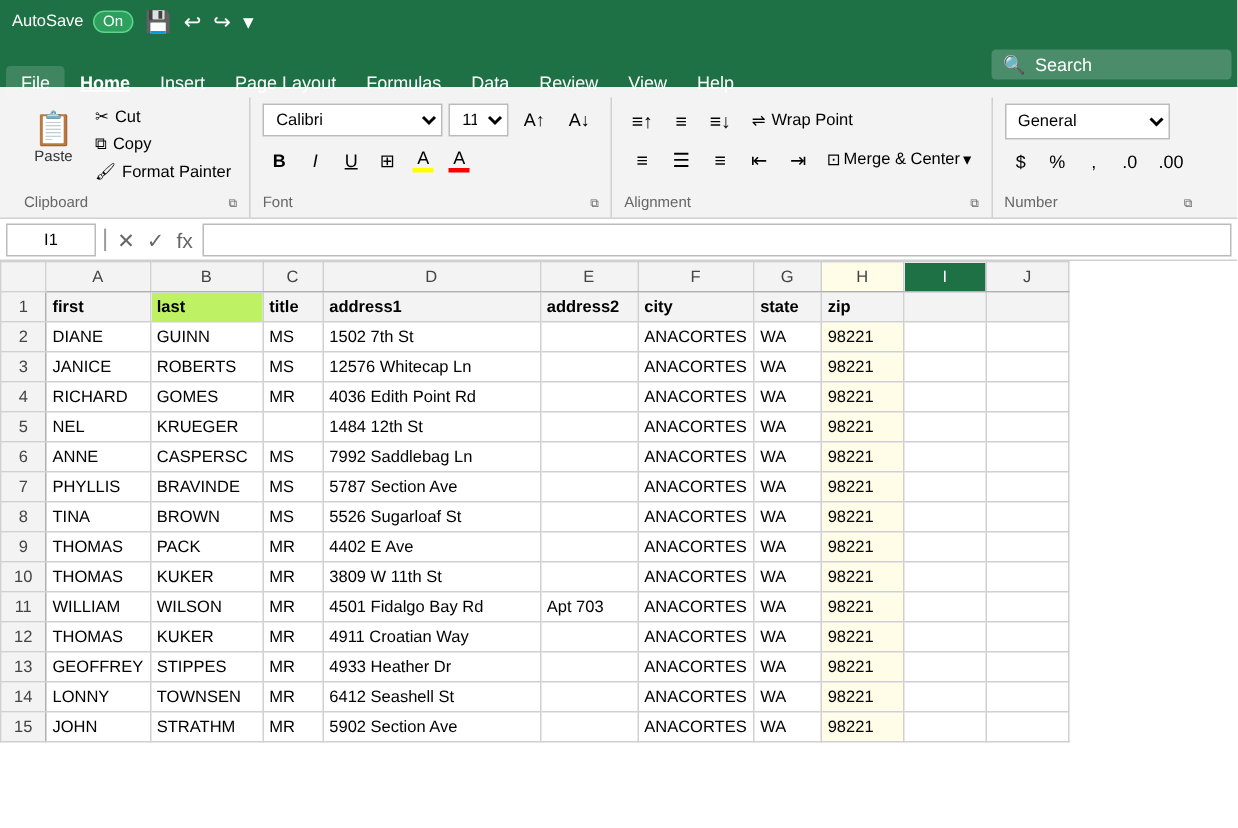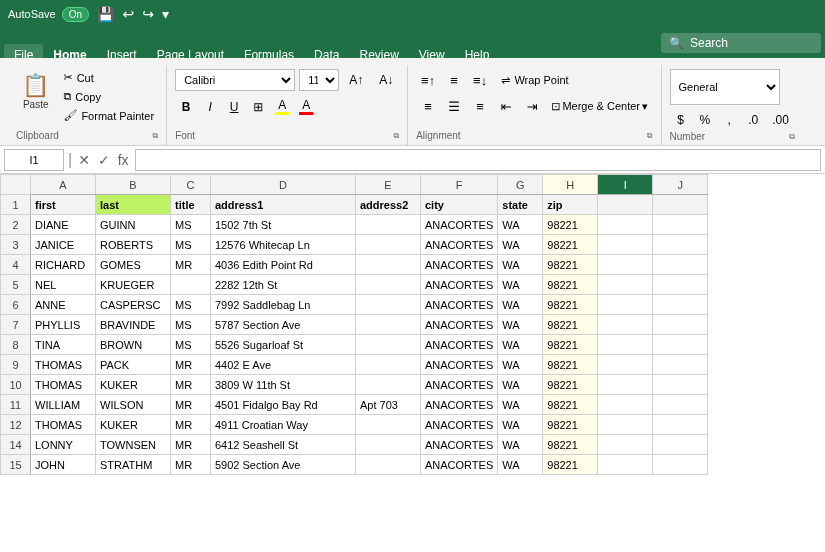--- a/index.html
+++ b/index.html
@@ -178,21 +178,21 @@
       justify-content: center;
     }
 
     
     .number-select {
       border: 1px solid #bbb;
       background: white;
       padding: 2px 4px;
       font-size: 11px;
       width: 110px;
-      height: 36px;
+      height: 24px;
     }
     .number-row { display: flex; gap: 2px; align-items: center; }
 
     
     .formula-bar {
       display: flex;
       align-items: center;
       height: 28px;
       border-bottom: 1px solid #d0d0d0;
       background: white;
@@ -539,21 +539,21 @@
           <td class="data-cell col-G">WA</td>
           <td class="data-cell col-H highlighted">98221</td>
           <td class="data-cell col-I"></td>
           <td class="data-cell col-J"></td>
         </tr>
         <tr>
           <td class="row-header">5</td>
           <td class="data-cell col-A">NEL</td>
           <td class="data-cell col-B">KRUEGER</td>
           <td class="data-cell col-C"></td>
-          <td class="data-cell col-D">2282 12th St</td>
+          <td class="data-cell col-D">1484 12th St</td>
           <td class="data-cell col-E"></td>
           <td class="data-cell col-F">ANACORTES</td>
           <td class="data-cell col-G">WA</td>
           <td class="data-cell col-H highlighted">98221</td>
           <td class="data-cell col-I"></td>
           <td class="data-cell col-J"></td>
         </tr>
         <tr>
           <td class="row-header">6</td>
           <td class="data-cell col-A">ANNE</td>
@@ -639,20 +639,33 @@
           <td class="data-cell col-C">MR</td>
           <td class="data-cell col-D">4911 Croatian Way</td>
           <td class="data-cell col-E"></td>
           <td class="data-cell col-F">ANACORTES</td>
           <td class="data-cell col-G">WA</td>
           <td class="data-cell col-H highlighted">98221</td>
           <td class="data-cell col-I"></td>
           <td class="data-cell col-J"></td>
         </tr>
         <tr>
+          <td class="row-header">13</td>
+          <td class="data-cell col-A">GEOFFREY</td>
+          <td class="data-cell col-B">STIPPES</td>
+          <td class="data-cell col-C">MR</td>
+          <td class="data-cell col-D">4933 Heather Dr</td>
+          <td class="data-cell col-E"></td>
+          <td class="data-cell col-F">ANACORTES</td>
+          <td class="data-cell col-G">WA</td>
+          <td class="data-cell col-H highlighted">98221</td>
+          <td class="data-cell col-I"></td>
+          <td class="data-cell col-J"></td>
+        </tr>
+        <tr>
           <td class="row-header">14</td>
           <td class="data-cell col-A">LONNY</td>
           <td class="data-cell col-B">TOWNSEN</td>
           <td class="data-cell col-C">MR</td>
           <td class="data-cell col-D">6412 Seashell St</td>
           <td class="data-cell col-E"></td>
           <td class="data-cell col-F">ANACORTES</td>
           <td class="data-cell col-G">WA</td>
           <td class="data-cell col-H highlighted">98221</td>
           <td class="data-cell col-I"></td>

